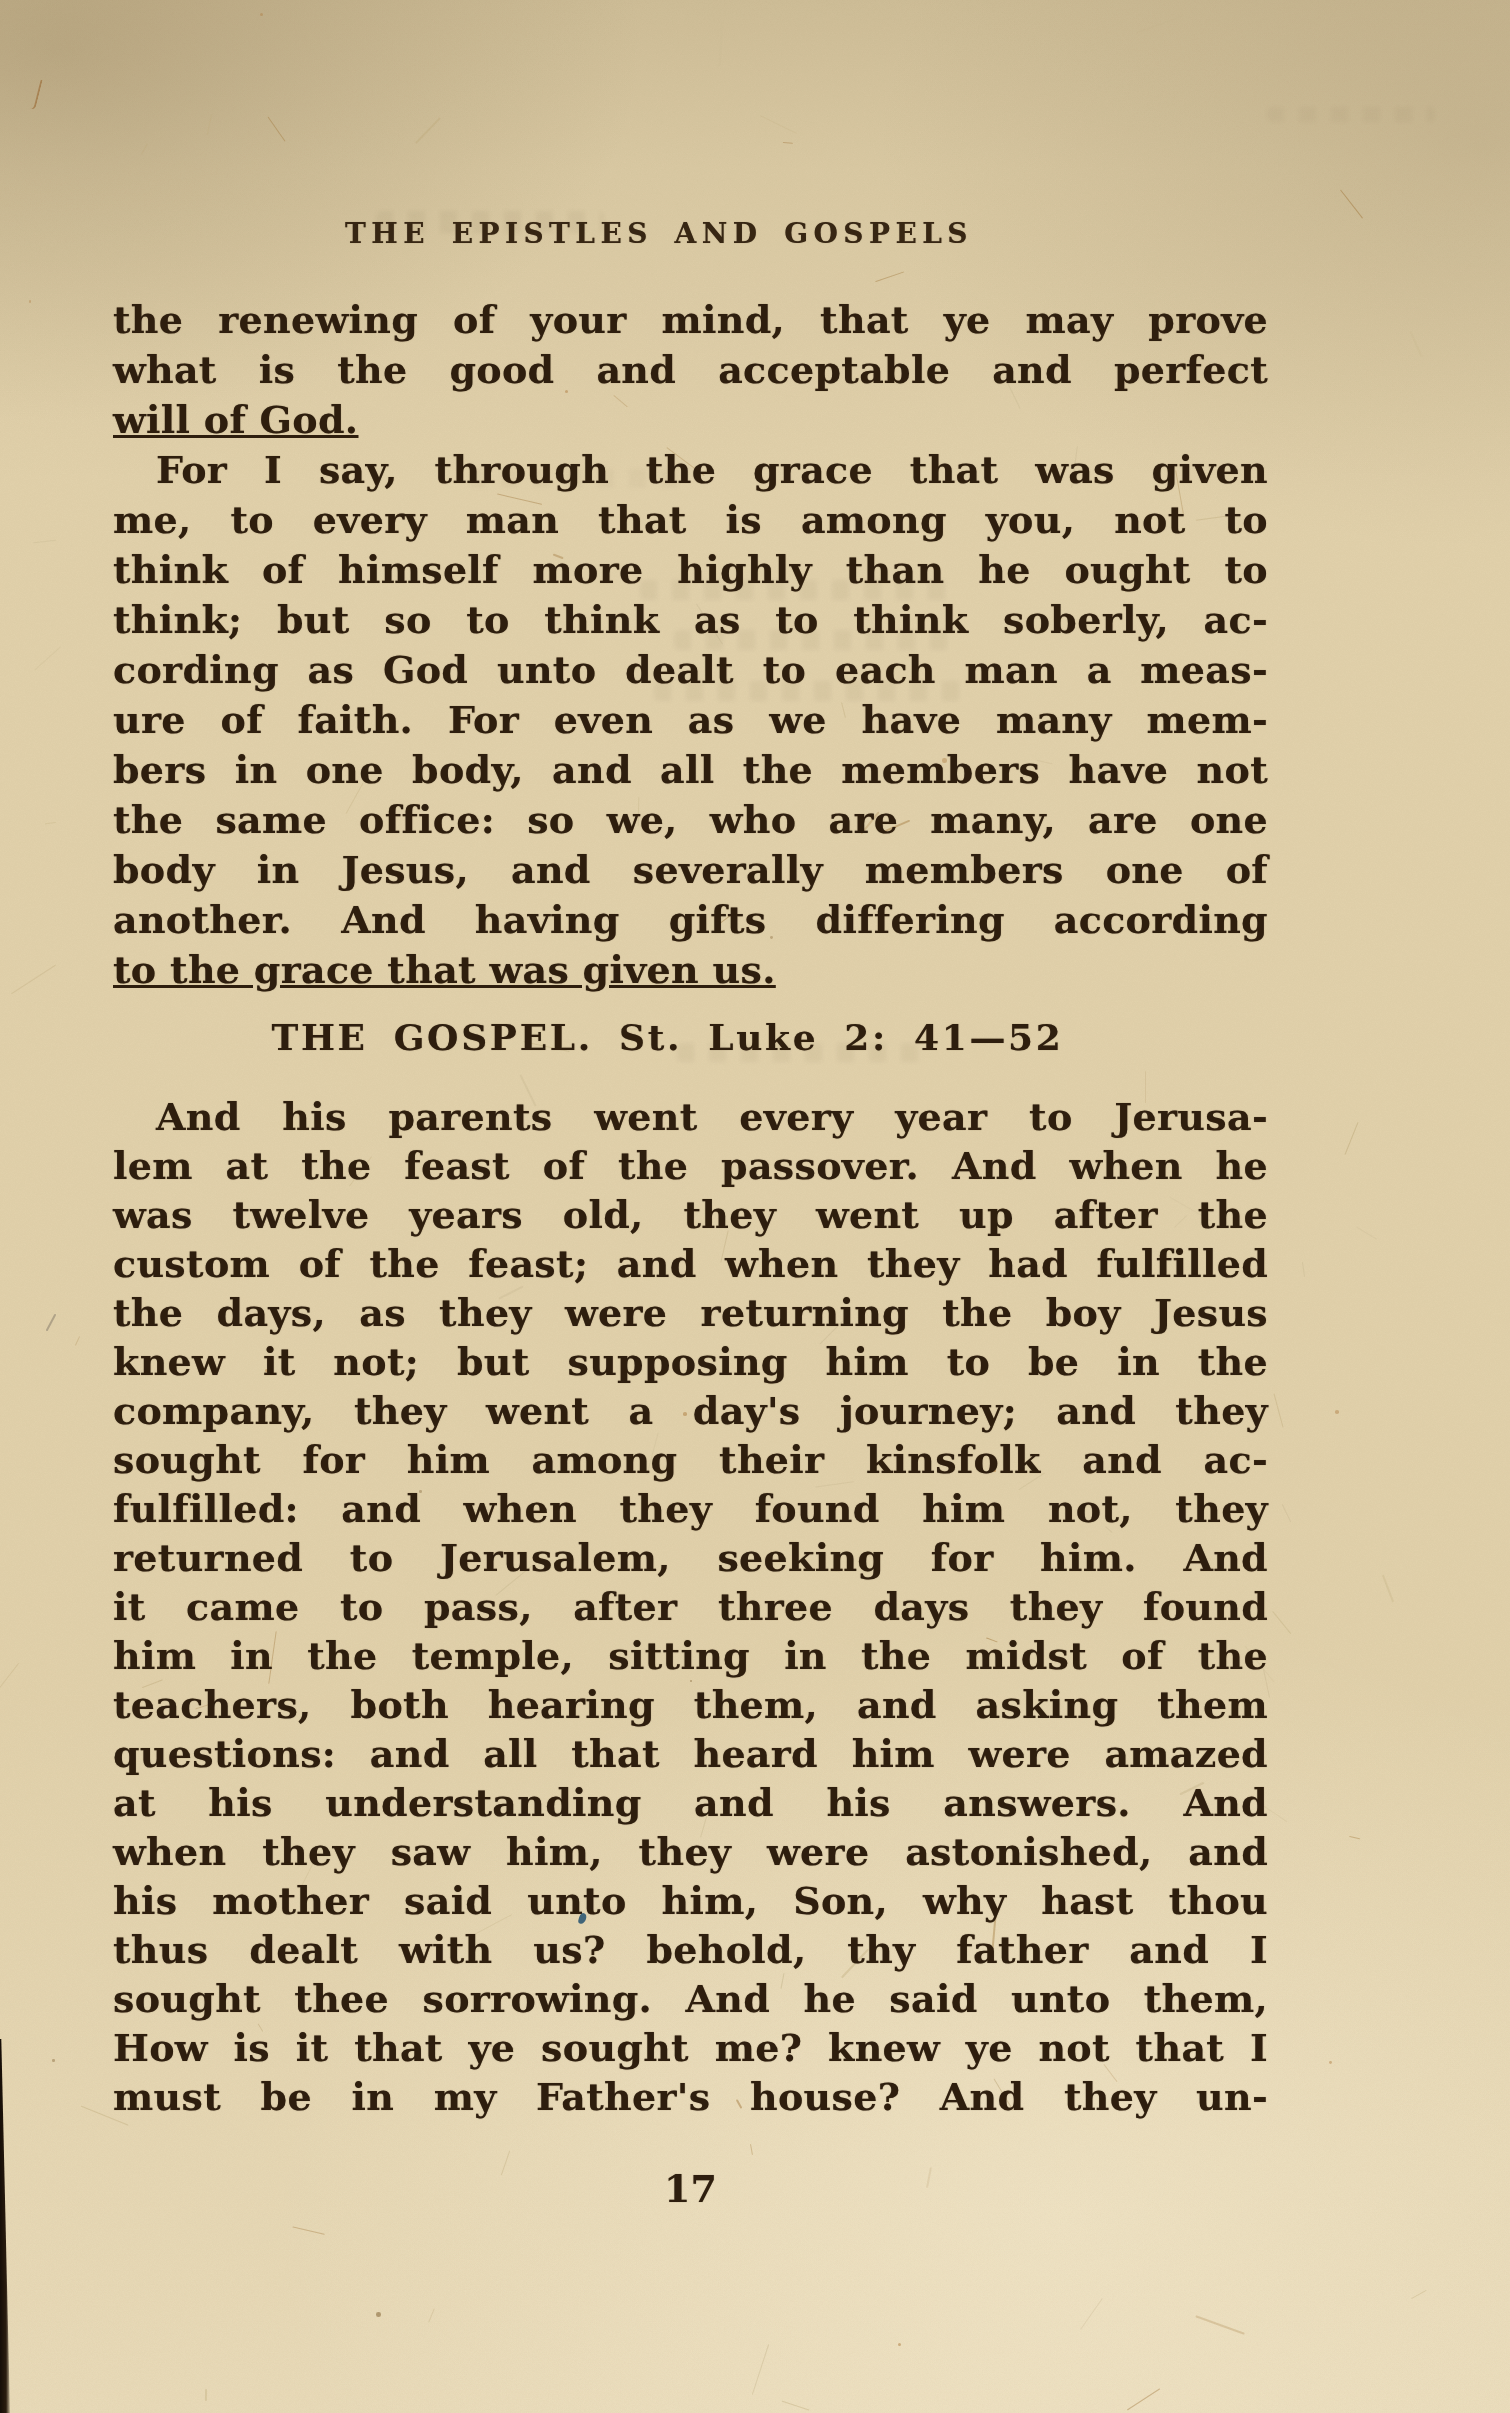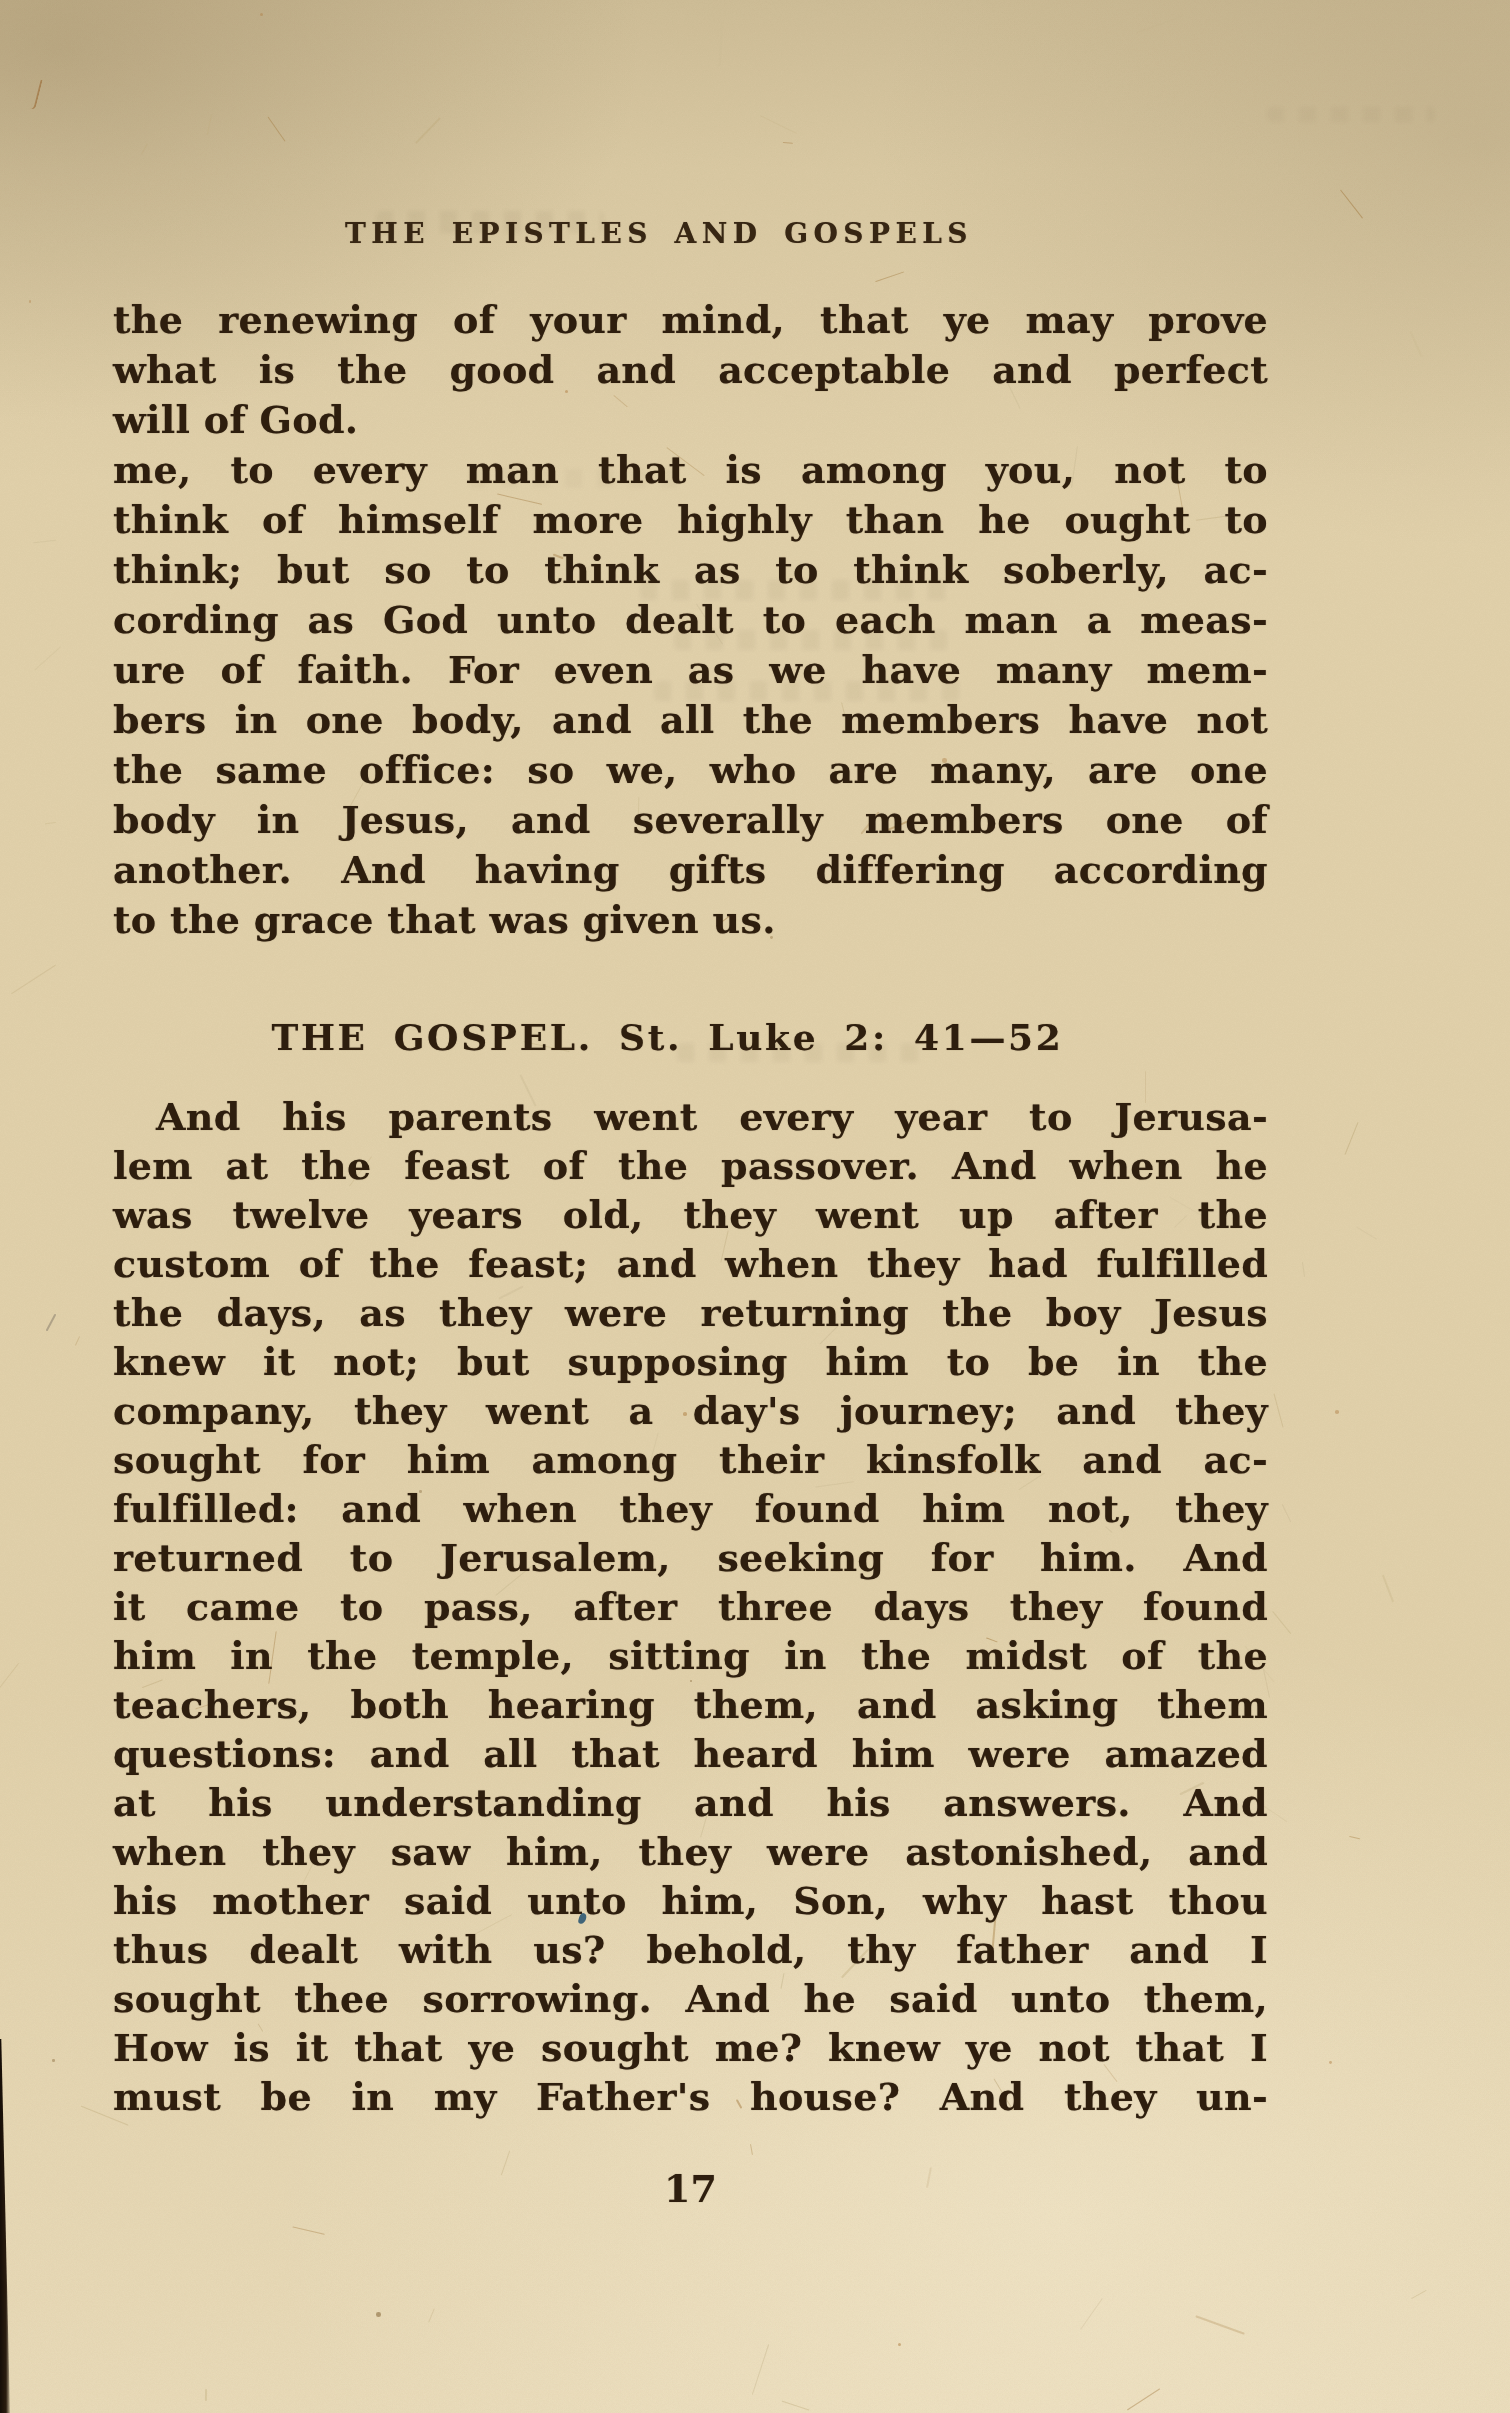--- a/index.html
+++ b/index.html
@@ -28,21 +28,21 @@
     text-shadow:0 0 0.9px rgba(52,35,17,0.55);
     z-index:5;
   }
   .epistle{top:295px;--lh:50px;}
   .gospel{top:1092px;--lh:49px;}
   .bodyline{
     height:var(--lh);line-height:var(--lh);
     text-align:justify;text-align-last:justify;
     white-space:normal;
   }
-  .bodyline.ragged{text-align-last:left;}
+  .bodyline.ragged{text-align-last:left;text-decoration:underline;}
   .bodyline.indent{text-indent:43px;}
   .running-header{
     position:absolute;top:213px;left:113px;width:1155px;height:40px;
     padding-right:63px;box-sizing:border-box;
     display:flex;align-items:center;justify-content:center;
     font-size:28px;font-weight:bold;
     letter-spacing:5.4px;word-spacing:6.7px;
     color:#372613;
     text-shadow:0 0 0.8px rgba(55,38,19,0.5);
     z-index:5;
@@ -227,20 +227,21 @@
   <div class="ghost" style="left:654px;top:681px;width:308px;height:20px;"></div>
   <div class="ghost" style="left:677px;top:1043px;width:255px;height:19px;"></div>
   <div class="ghost" style="left:469px;top:469px;width:221px;height:19px;opacity:0.08;"></div>
 
   <div class="running-header">THE EPISTLES AND GOSPELS</div>
 
   <div class="textblock epistle" id="epistle-block">
       <div class="bodyline">the renewing of your mind, that ye may prove</div>
       <div class="bodyline">what is the good and acceptable and perfect</div>
       <div class="bodyline ragged">will of God.</div>
+      <div class="bodyline indent">For I say, through the grace that was given</div>
       <div class="bodyline">me, to every man that is among you, not to</div>
       <div class="bodyline">think of himself more highly than he ought to</div>
       <div class="bodyline">think; but so to think as to think soberly, ac-</div>
       <div class="bodyline">cording as God unto dealt to each man a meas-</div>
       <div class="bodyline">ure of faith. For even as we have many mem-</div>
       <div class="bodyline">bers in one body, and all the members have not</div>
       <div class="bodyline">the same office: so we, who are many, are one</div>
       <div class="bodyline">body in Jesus, and severally members one of</div>
       <div class="bodyline">another. And having gifts differing according</div>
       <div class="bodyline ragged">to the grace that was given us.</div>

